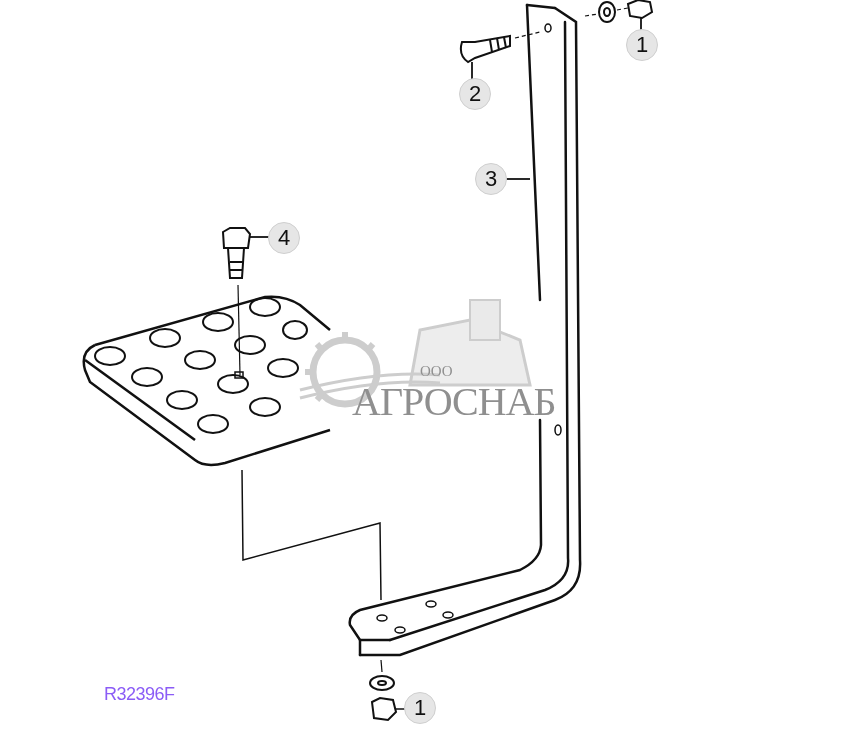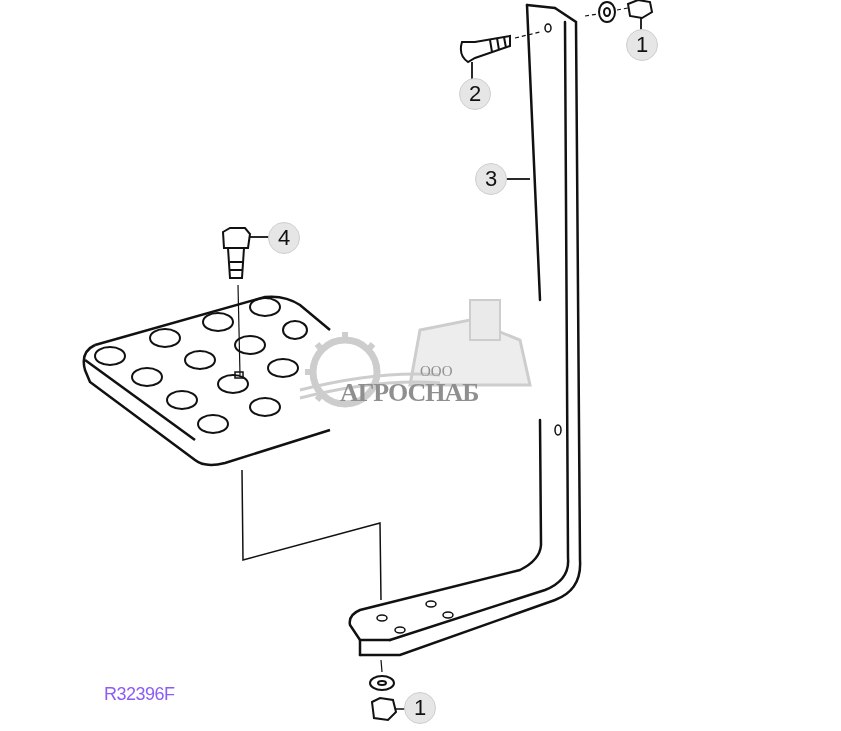--- a/index.html
+++ b/index.html
@@ -7,21 +7,21 @@
          font-family: "Liberation Sans", sans-serif; }
   svg.diagram { position: absolute; left: 0; top: 0; }
   .callout { position: absolute; width: 32px; height: 32px; border-radius: 50%;
              background: #e6e6e6; border: 1px solid #cfcfcf; color: #111;
              font-family: "Liberation Sans", sans-serif; font-size: 22px;
              display: flex; align-items: center; justify-content: center; box-sizing: border-box; }
   .figure-id { position: absolute; left: 104px; top: 684px; font-size: 18px; color: #8b5cf6;
                font-family: "Liberation Sans", sans-serif; letter-spacing: -0.5px; }
   .wm-text { position: absolute; font-family: "Liberation Serif", serif; color: #8f8f8f; }
   .wm-ooo { left: 420px; top: 363px; font-size: 15px; }
-  .wm-name { left: 340px; top: 378px; font-size: 26px; letter-spacing: -1px; font-weight: bold; }
+  .wm-name { left: 352px; top: 378px; font-size: 40px; letter-spacing: -1px; }
 </style>
 </head>
 <body>
 
 <svg class="diagram" width="841" height="731" viewBox="0 0 841 731">
 
   <g fill="none" stroke="#c8c8c8" stroke-width="7" opacity="0.9">
     <circle cx="345" cy="372" r="32"></circle>
     <g stroke-width="6">
       <line x1="345" y1="332" x2="345" y2="340"></line>

